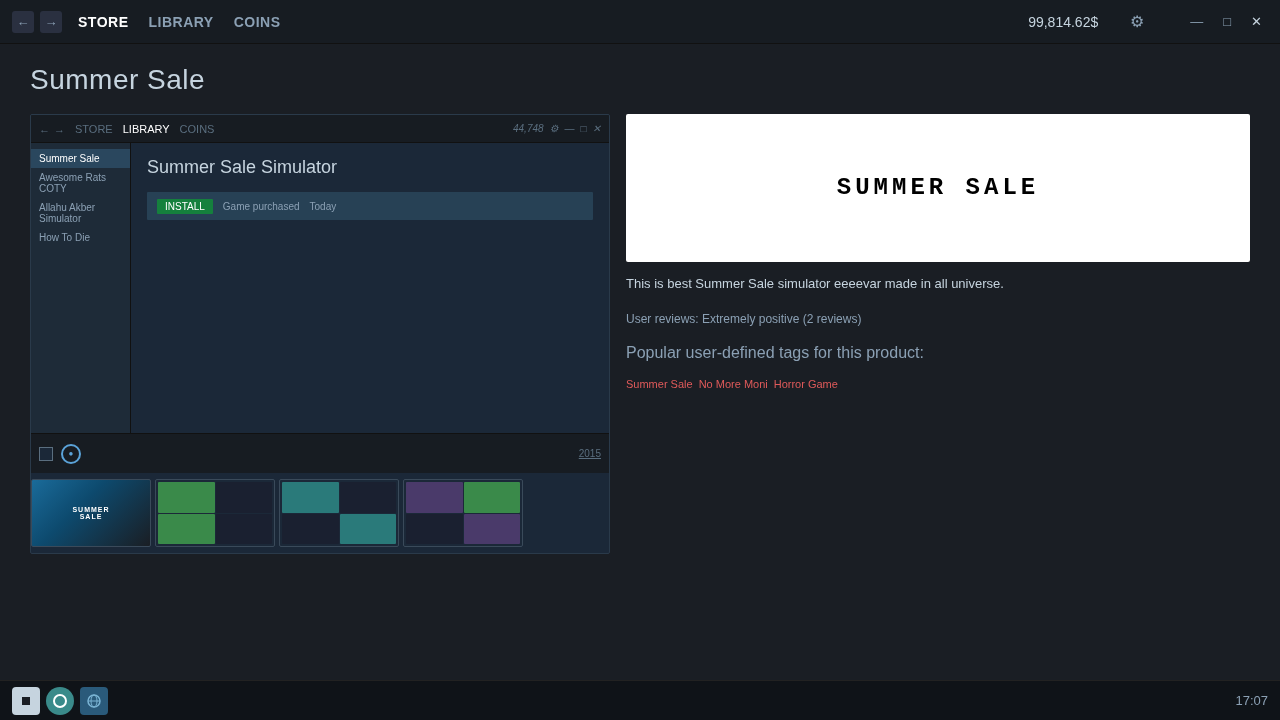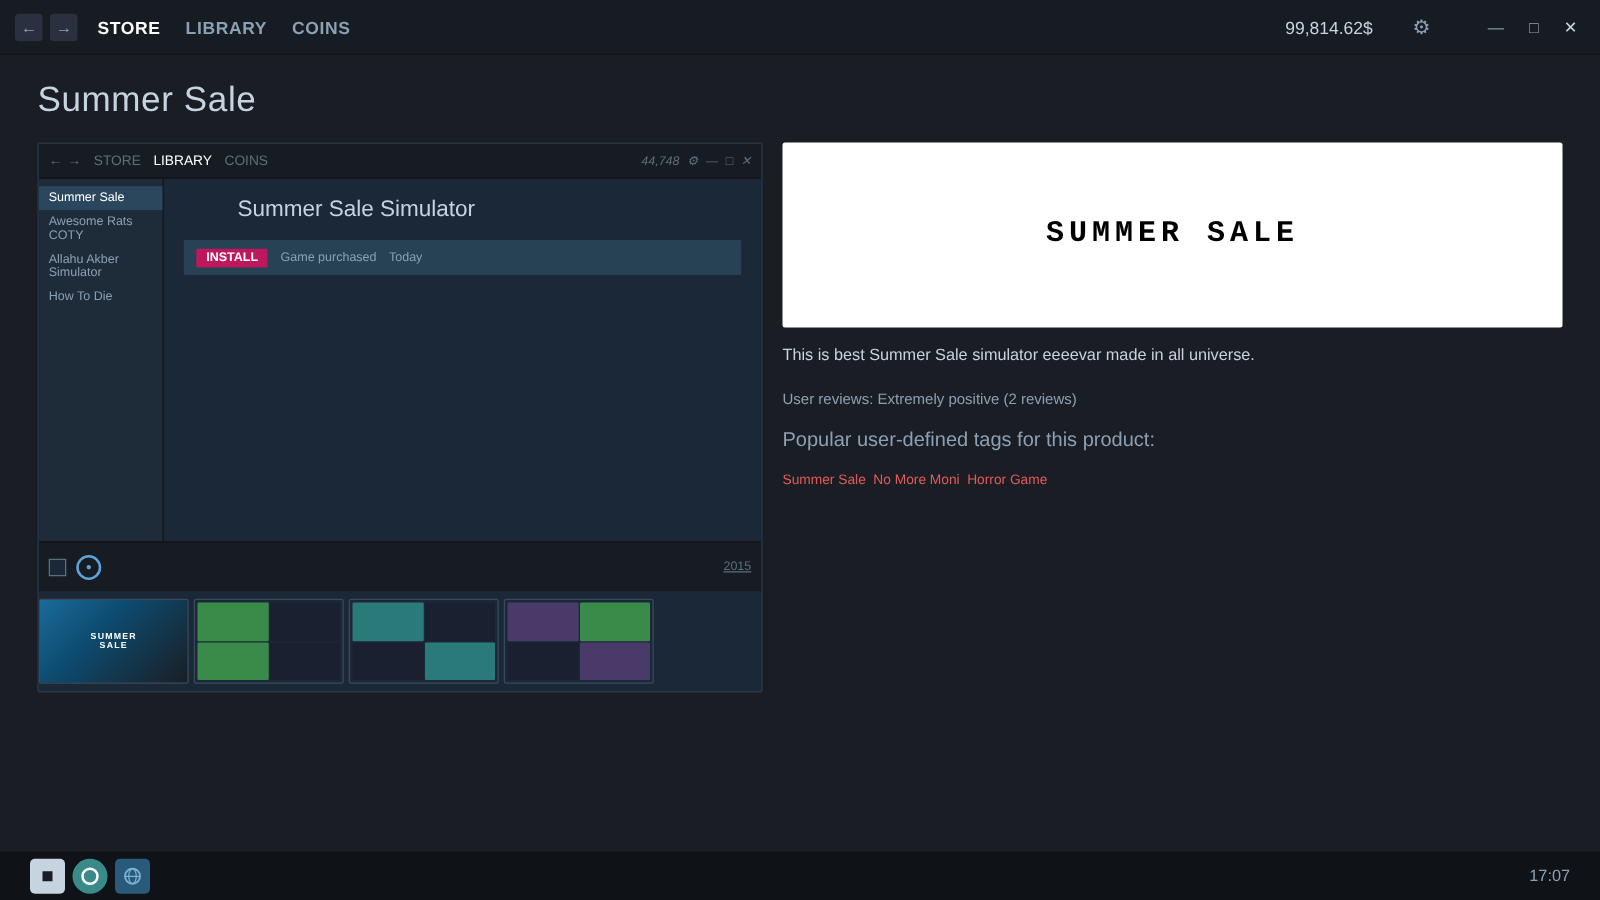--- a/index.html
+++ b/index.html
@@ -192,40 +192,39 @@
     
     .game-detail {
       flex: 1;
       padding: 14px 16px;
       background: #1b2838;
     }
     .game-title-inner {
       font-size: 18px;
       color: #c6d4df;
       margin-bottom: 14px;
-      margin-left: 43px;
     }
     .install-bar {
       background: #274155;
       height: 28px;
       display: flex;
       align-items: center;
       padding: 0 10px;
       gap: 10px;
       font-size: 10px;
       color: #8ba0b4;
       border-radius: 1px;
     }
     .install-btn {
-      background: #be185d;
+      background: #15803d;
       color: #fff;
       padding: 2px 8px;
       font-size: 10px;
       border-radius: 1px;
-      font-weight: bold;
+      font-weight: normal;
       cursor: pointer;
     }
 
     
     .media-bar {
       background: #171c22;
       height: 40px;
       display: flex;
       align-items: center;
       padding: 0 8px;
@@ -366,21 +365,21 @@
     
     .taskbar {
       position: absolute;
       bottom: 0;
       left: 0;
       right: 0;
       height: 40px;
       background: #0f1318;
       display: flex;
       align-items: center;
-      padding: 0 24px;
+      padding: 0 12px;
       gap: 6px;
       border-top: 1px solid #222;
     }
     .taskbar-btn {
       width: 28px;
       height: 28px;
       border-radius: 4px;
       display: flex;
       align-items: center;
       justify-content: center;

